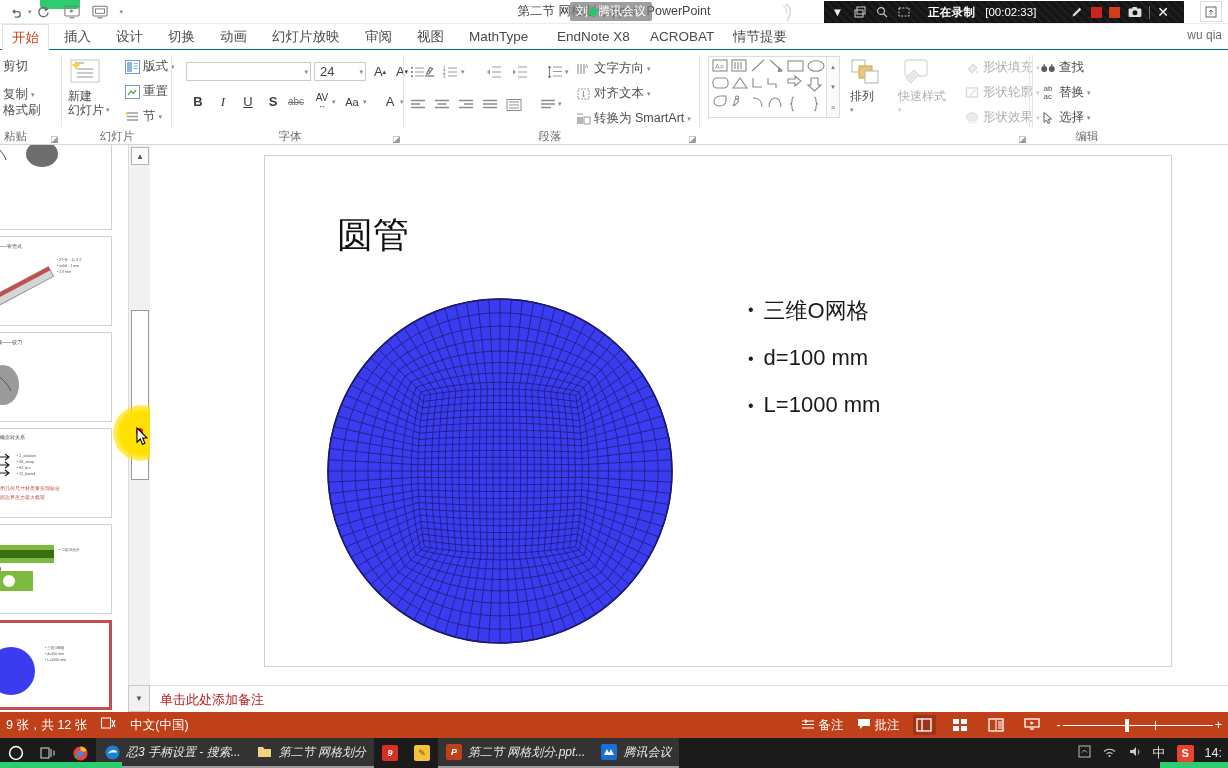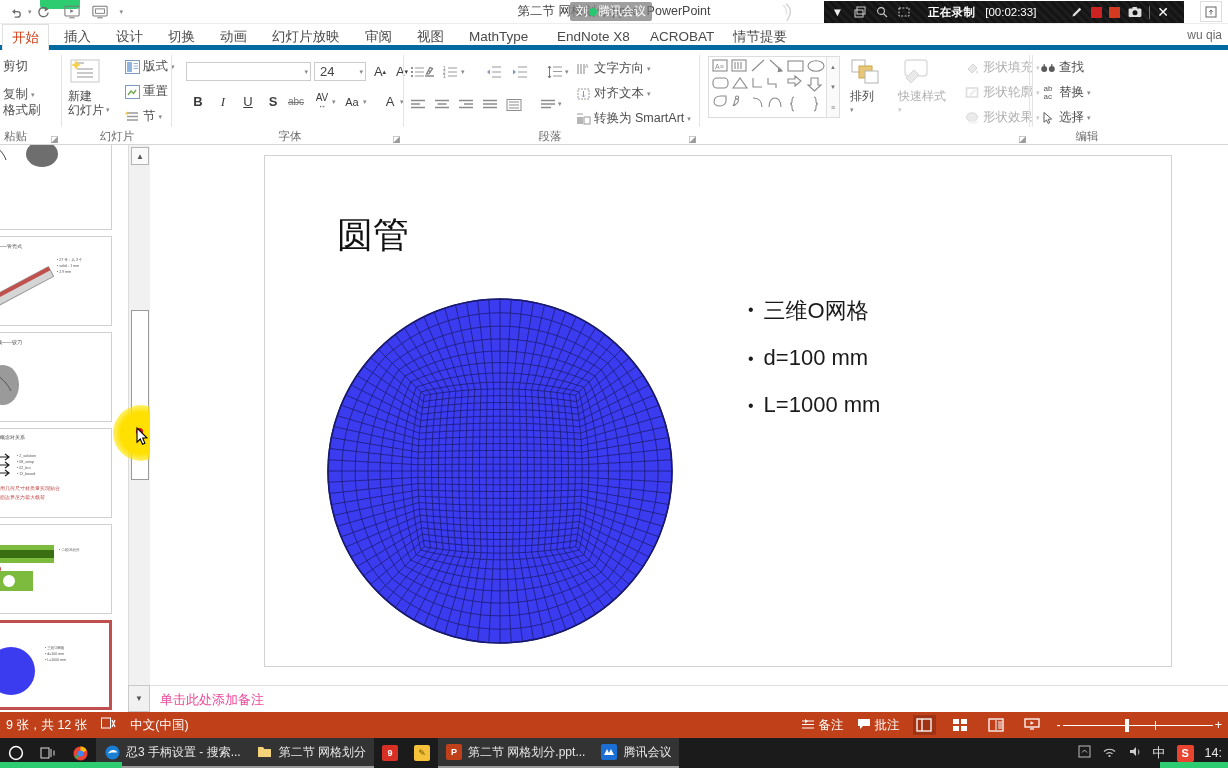--- a/index.html
+++ b/index.html
@@ -59,21 +59,21 @@
   #rec-close{ font-size:14px; line-height:1; }
   #winbtn{
     position:absolute; right:6px; top:1px; width:22px;height:21px;
     display:flex;align-items:center;justify-content:center;color:#555;font-size:12px;
     border:1px solid #ddd;
   }
 
   
   #tabrow{
     position:absolute; left:0; top:24px; width:1228px; height:26px;
-    background:#fff; border-bottom:5px solid #0369a1;
+    background:#fff; border-bottom:1px solid #0369a1;
   }
   .tab{
     position:absolute; top:0; height:26px; line-height:26px;
     font-size:13.5px; color:#4a4a4a; padding:0 9px; white-space:nowrap;
   }
   .tab.active{ color:#cf4018; background:#fff;
     border-left:1px solid #e0e0e0; border-right:1px solid #e0e0e0; border-top:1px solid #e0e0e0;
     height:27px;}
   #username{
     position:absolute; right:6px; top:4px; font-size:12px; color:#6a6a6a;
@@ -150,21 +150,21 @@
   }
   #bullets{ position:absolute; left:483px; top:140px; width:340px; }
   .bl{ display:flex; align-items:flex-start; gap:10px; margin-bottom:19px; font-size:22px; color:#1a1a1a;}
   .bl .bullet{ font-size:16px; line-height:28px; }
   #meshwrap{ position:absolute; left:55px; top:135px; width:360px; height:360px; }
 
   
   #notes{
     position:absolute; left:150px; top:685px; width:1078px; height:27px;
     background:#fff; border-top:1px solid #e0e0e0;
-    font-size:13px; color:#ec4899; padding:5px 0 0 10px;
+    font-size:13px; color:#b91c1c; padding:5px 0 0 10px;
   }
   #notesbtn{
     position:absolute; left:128px; top:685px; width:22px;height:27px;background:#f1f1f1;
     border:1px solid #c9c9c9; display:flex;align-items:center;justify-content:center;font-size:8px;color:#555;
   }
 
   
   #status{
     position:absolute; left:0; top:712px; width:1228px; height:26px;
     background:#c0401a; color:#fff; font-size:12.5px;
@@ -178,21 +178,21 @@
   #zoomslider{ display:flex; align-items:center; gap:2px; }
   #zoomslider .track{ width:150px;height:1px;background:#fff;position:relative;}
   #zoomslider .knob{ position:absolute;left:62px;top:-6px;width:4px;height:13px;background:#fff;}
   #zoomslider .midtick{ position:absolute;left:92px;top:-4px;width:1px;height:9px;background:#fff;}
 
   
   #taskbar{
     position:absolute; left:0; top:738px; width:1228px; height:30px;
     background:#1b1b1b; display:flex; align-items:center; color:#e8e8e8; font-size:12px;
   }
-  .tb{ display:flex;align-items:center;gap:6px;height:30px;padding:0 8px; white-space:nowrap;}
+  .tb{ display:flex;align-items:center;gap:6px;height:30px;padding:0 8px; white-space:nowrap;font-style:italic;}
   .tb.open{ background:#333; border-bottom:2px solid #9a9a9a;}
   .tbi{ width:16px;height:16px;display:flex;align-items:center;justify-content:center;border-radius:2px;
         font-size:9px;color:#fff;font-weight:bold;}
   #tray{ margin-left:auto; display:flex;align-items:center;gap:11px;padding-right:6px;}
   #greenbar{position:absolute;left:0;top:762px;width:122px;height:6px;background:#2ecc71;}
   #greenbar2{position:absolute;left:1160px;top:762px;width:68px;height:6px;background:#2ecc71;}
 
   
   #speaker{
     position:absolute; right:0; top:95px; height:34px; padding:0 12px;

